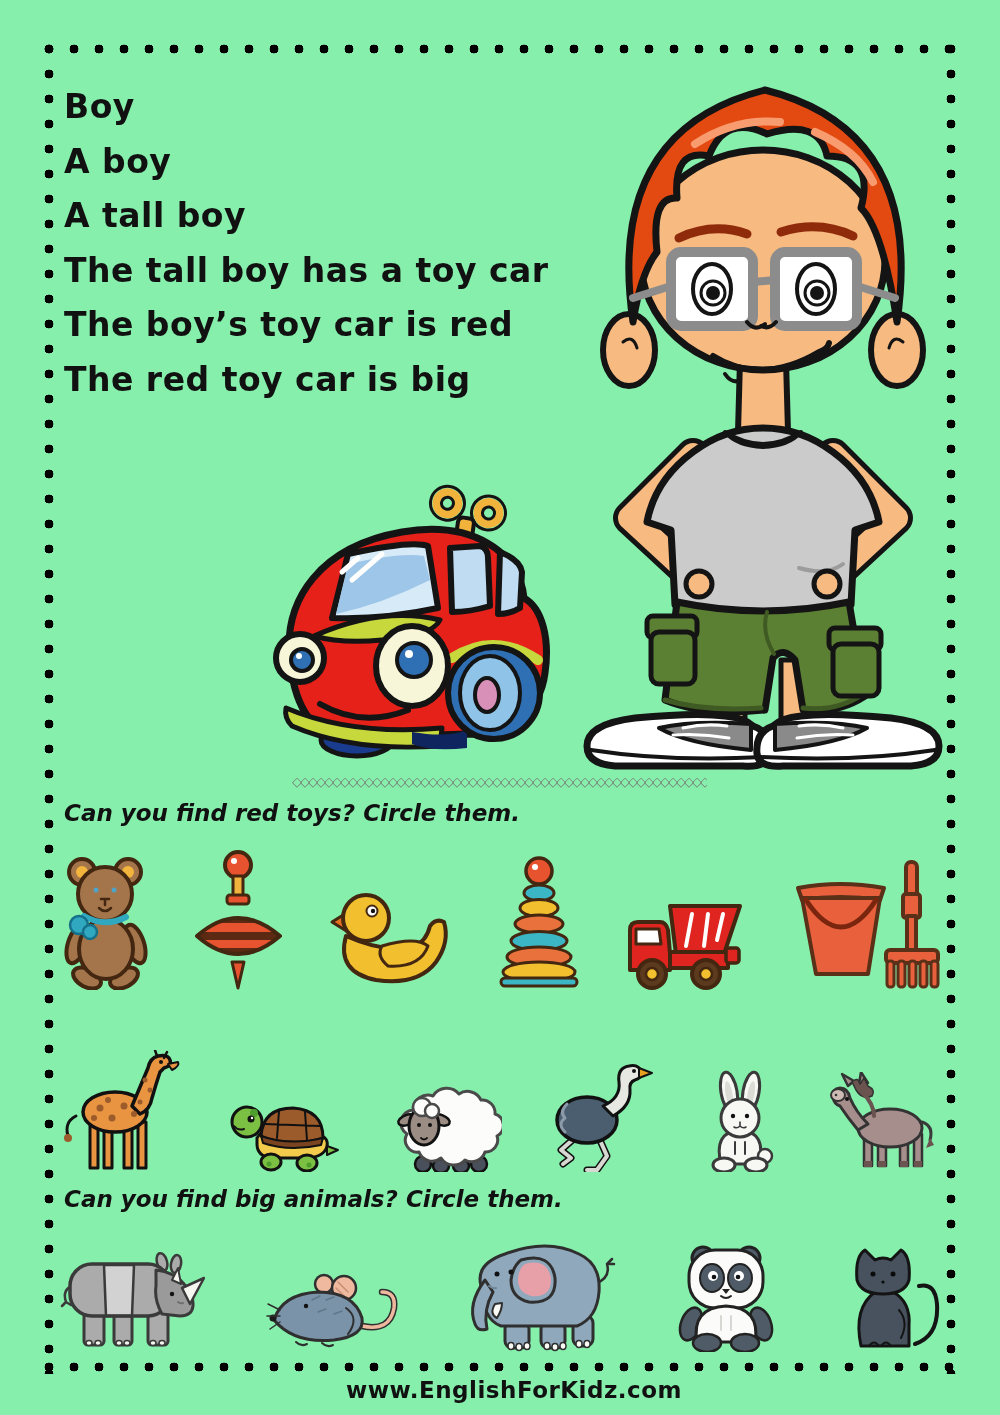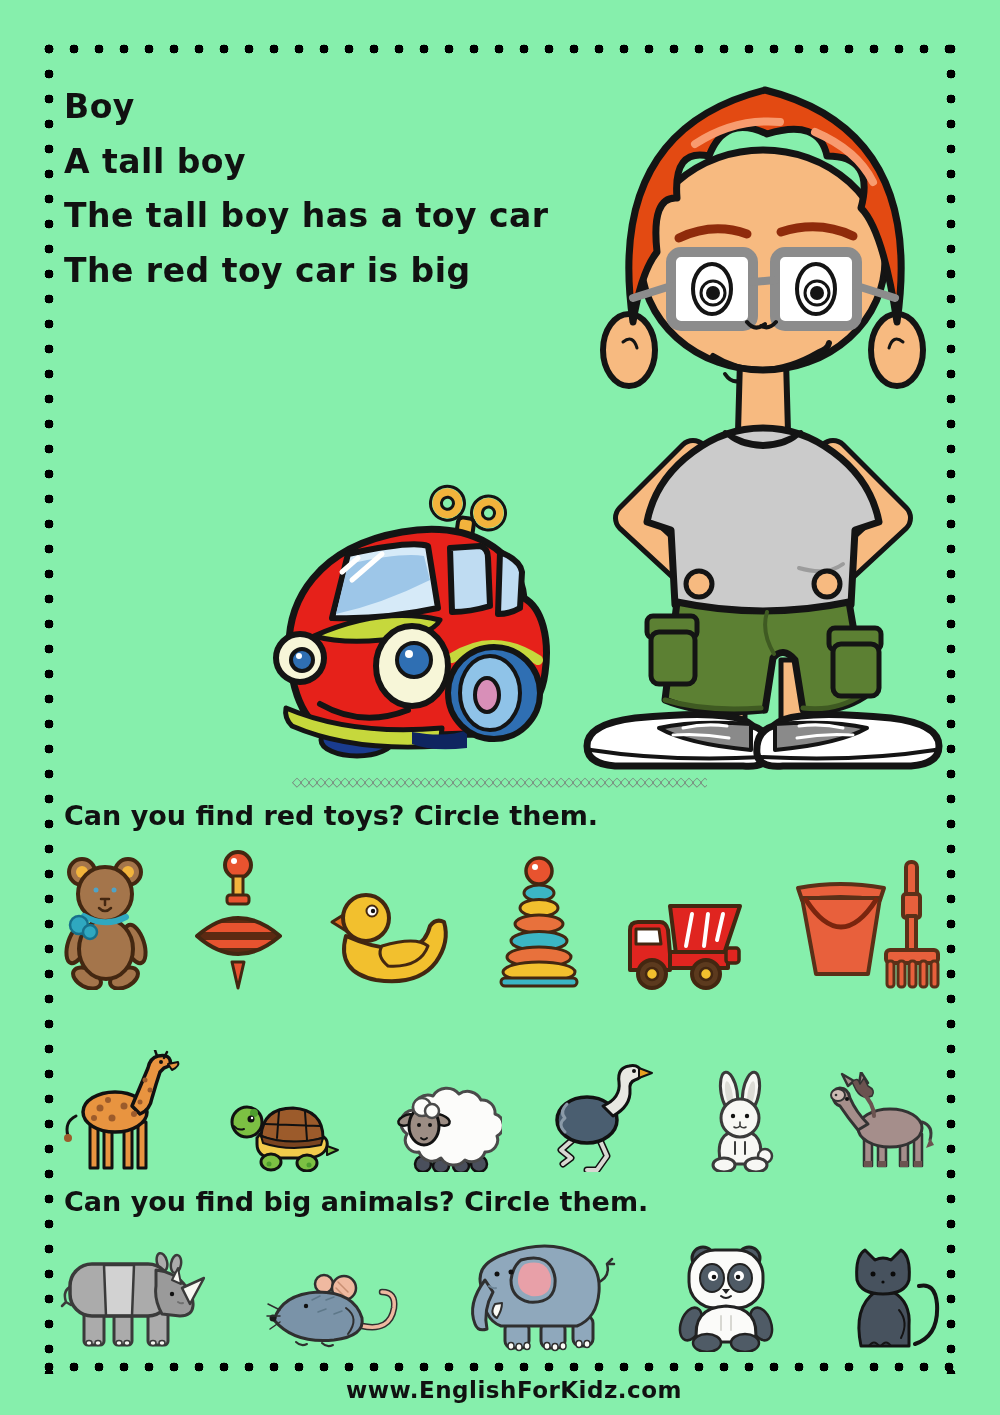--- a/index.html
+++ b/index.html
@@ -5,21 +5,21 @@
   html,body{margin:0;padding:0;background:#fff;}
   #page{position:relative;width:1000px;height:1415px;background:#86efac;overflow:hidden;
         font-family:"DejaVu Sans","Liberation Sans",sans-serif;color:#111;padding-left:28px;}
   .border-h{position:absolute;height:10px;left:44px;width:912px;
     background-image:radial-gradient(circle 4.5px at 5px 5px,#000 4.3px,transparent 4.6px);
     background-size:25px 10px;background-repeat:repeat-x;}
   .border-v{position:absolute;width:10px;top:44px;height:1330px;
     background-image:radial-gradient(circle 4.5px at 5px 5px,#000 4.3px,transparent 4.6px);
     background-size:10px 25px;background-repeat:repeat-y;}
   #reading{position:absolute;left:64px;top:80px;font-size:33px;font-weight:bold;line-height:54.6px;letter-spacing:.5px;}
-  .prompt{position:absolute;left:64px;font-size:27px;font-weight:bold;}
+  .prompt{position:absolute;left:64px;font-size:23px;font-weight:bold;font-style:italic;}
   #divider{position:absolute;left:292px;top:774px;width:415px;height:18px;overflow:hidden;
     white-space:nowrap;font-size:13px;letter-spacing:-2px;color:#777;}
   #footer{position:absolute;left:0;top:1377px;width:100%;text-align:center;
     font-size:23px;font-weight:bold;letter-spacing:.5px;}
   .row{position:absolute;left:60px;width:880px;display:flex;justify-content:space-between;align-items:flex-end;}
   #toys-row{top:850px;height:140px;}
   #tall-row{top:1046px;height:126px;}
   #big-row{top:1226px;height:126px;}
   .illu{position:absolute;}
   svg *{stroke-linecap:round;stroke-linejoin:round;}
@@ -29,22 +29,24 @@
 
 <div id="page">
 
   <div class="border-h" style="top:44px"></div>
   <div class="border-h" style="top:1362px"></div>
   <div class="border-v" style="left:44px"></div>
   <div class="border-v" style="left:946px"></div>
 
   <div id="reading">
     <div>Boy</div>
+    <div>A boy</div>
     <div>A tall boy</div>
     <div>The tall boy has a toy car</div>
+    <div>The boy’s toy car is red</div>
     <div>The red toy car is big</div>
   </div>
 
   <div class="illu" style="left:575px;top:60px;width:375px;height:710px">
   <svg width="375" height="710" viewBox="0 0 375 710">
     <path d="M165,300 L163,372 Q188,384 213,372 L211,300 Z" fill="#F7BA80" stroke="#141414" stroke-width="6"></path>
     <ellipse cx="54" cy="290" rx="26" ry="36" fill="#F7BA80" stroke="#141414" stroke-width="6"></ellipse>
     <ellipse cx="322" cy="290" rx="26" ry="36" fill="#F7BA80" stroke="#141414" stroke-width="6"></ellipse>
     <path d="M48,282 q10,-8 14,6" fill="none" stroke="#141414" stroke-width="3"></path>
     <path d="M328,282 q-10,-8 -14,6" fill="none" stroke="#141414" stroke-width="3"></path>

